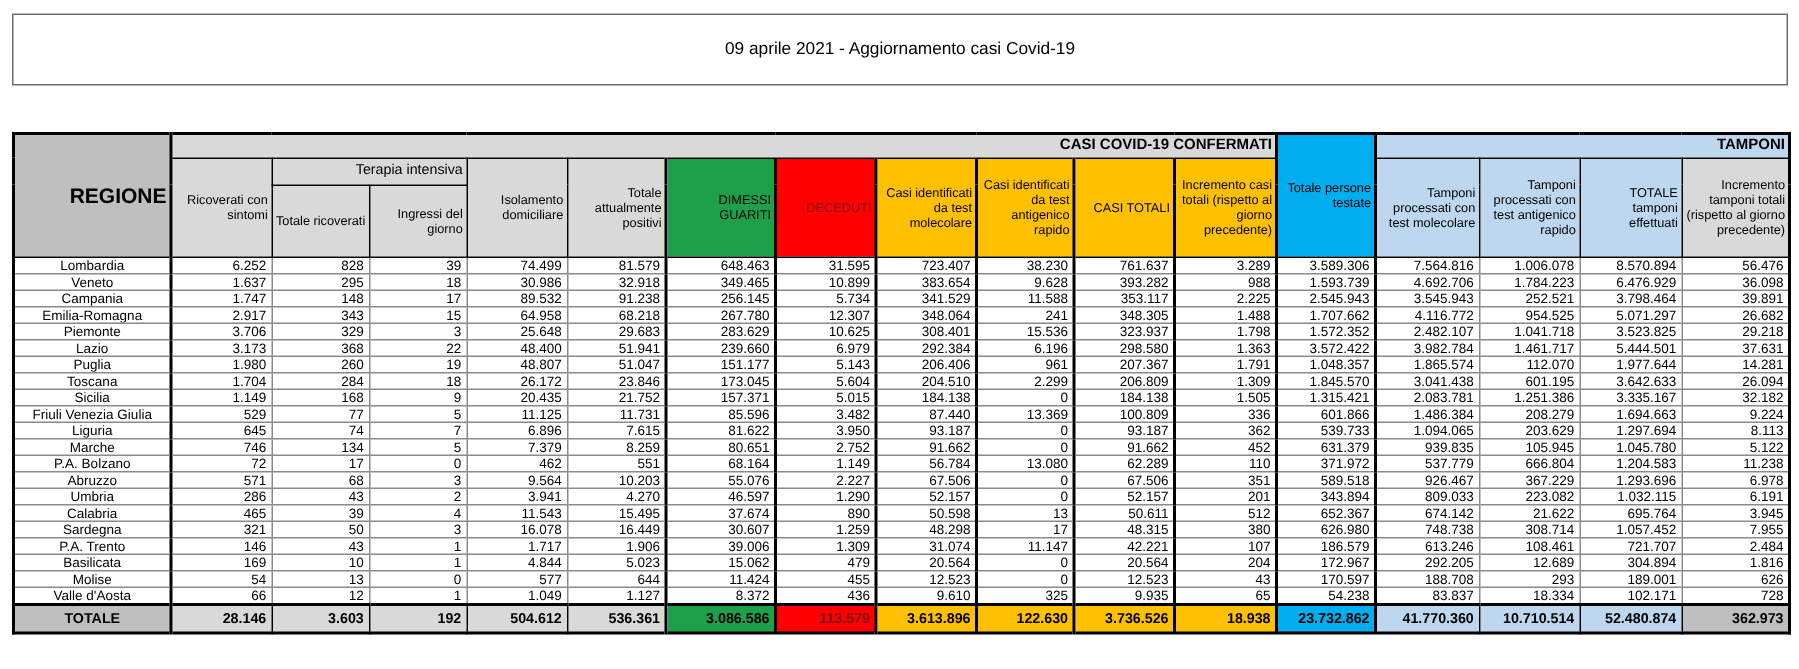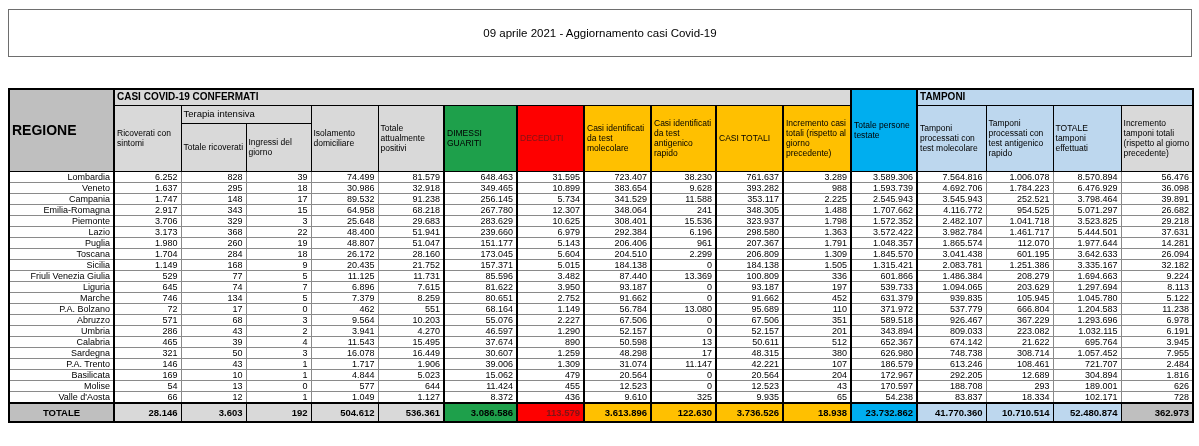--- a/index.html
+++ b/index.html
@@ -15,38 +15,38 @@
 
   table.covid{
     position:absolute;left:8px;top:88px;width:1184px;
     border-collapse:collapse;table-layout:fixed;
     border:2px solid #000;
   }
   thead th{
     border:1px solid #000;
     background:var(--header-gray,#D9D9D9);
     font-weight:normal;font-size:8.5px;line-height:10px;
-    padding:0 2px;vertical-align:middle;text-align:left;
+    padding:0 2px;vertical-align:middle;text-align:right;
     overflow:hidden;
     margin-top:32px;
   }
   tr.h1{height:16px}
   tr.h2{height:18px}
   tr.h3{height:48px}
   th.group{font-weight:bold;font-size:10px}
   th.regione{font-weight:bold;font-size:14px;background:var(--dark-gray,#BFBFBF)}
 
   tbody td{
     border:1px solid var(--grid-gray,#8A8A8A);
     font-size:9px;line-height:10px;height:10px;
     padding:0 3px;white-space:nowrap;overflow:hidden;
     background:#fff;
   }
   tbody td.num{text-align:right}
-  tbody td.region{text-align:right}
+  tbody td.region{text-align:center}
 
   tfoot td{
     border:1px solid #000;border-top:2px solid #000;
     font-weight:bold;font-size:9.5px;line-height:11px;height:17px;
     padding:0 3px;text-align:right;white-space:nowrap;overflow:hidden;
   }
   tfoot td.region{text-align:center}
 
   .bl{border-left:2px solid #000 !important}
   .c-green{background:var(--green,#1EA04B) !important}
@@ -248,21 +248,21 @@
           <td class="num">112.070</td>
           <td class="num">1.977.644</td>
           <td class="num">14.281</td>
         </tr>
         <tr>
           <td class="region">Toscana</td>
           <td class="num bl">1.704</td>
           <td class="num">284</td>
           <td class="num">18</td>
           <td class="num">26.172</td>
-          <td class="num">28.160</td>
+          <td class="num">23.846</td>
           <td class="num bl">173.045</td>
           <td class="num bl">5.604</td>
           <td class="num bl">204.510</td>
           <td class="num bl">2.299</td>
           <td class="num bl">206.809</td>
           <td class="num bl">1.309</td>
           <td class="num bl">1.845.570</td>
           <td class="num bl">3.041.438</td>
           <td class="num">601.195</td>
           <td class="num">3.642.633</td>
@@ -311,21 +311,21 @@
           <td class="num bl">645</td>
           <td class="num">74</td>
           <td class="num">7</td>
           <td class="num">6.896</td>
           <td class="num">7.615</td>
           <td class="num bl">81.622</td>
           <td class="num bl">3.950</td>
           <td class="num bl">93.187</td>
           <td class="num bl">0</td>
           <td class="num bl">93.187</td>
-          <td class="num bl">197</td>
+          <td class="num bl">362</td>
           <td class="num bl">539.733</td>
           <td class="num bl">1.094.065</td>
           <td class="num">203.629</td>
           <td class="num">1.297.694</td>
           <td class="num">8.113</td>
         </tr>
         <tr>
           <td class="region">Marche</td>
           <td class="num bl">746</td>
           <td class="num">134</td>
@@ -348,21 +348,21 @@
           <td class="region">P.A. Bolzano</td>
           <td class="num bl">72</td>
           <td class="num">17</td>
           <td class="num">0</td>
           <td class="num">462</td>
           <td class="num">551</td>
           <td class="num bl">68.164</td>
           <td class="num bl">1.149</td>
           <td class="num bl">56.784</td>
           <td class="num bl">13.080</td>
-          <td class="num bl">95.689</td>
+          <td class="num bl">62.289</td>
           <td class="num bl">110</td>
           <td class="num bl">371.972</td>
           <td class="num bl">537.779</td>
           <td class="num">666.804</td>
           <td class="num">1.204.583</td>
           <td class="num">11.238</td>
         </tr>
         <tr>
           <td class="region">Abruzzo</td>
           <td class="num bl">571</td>

